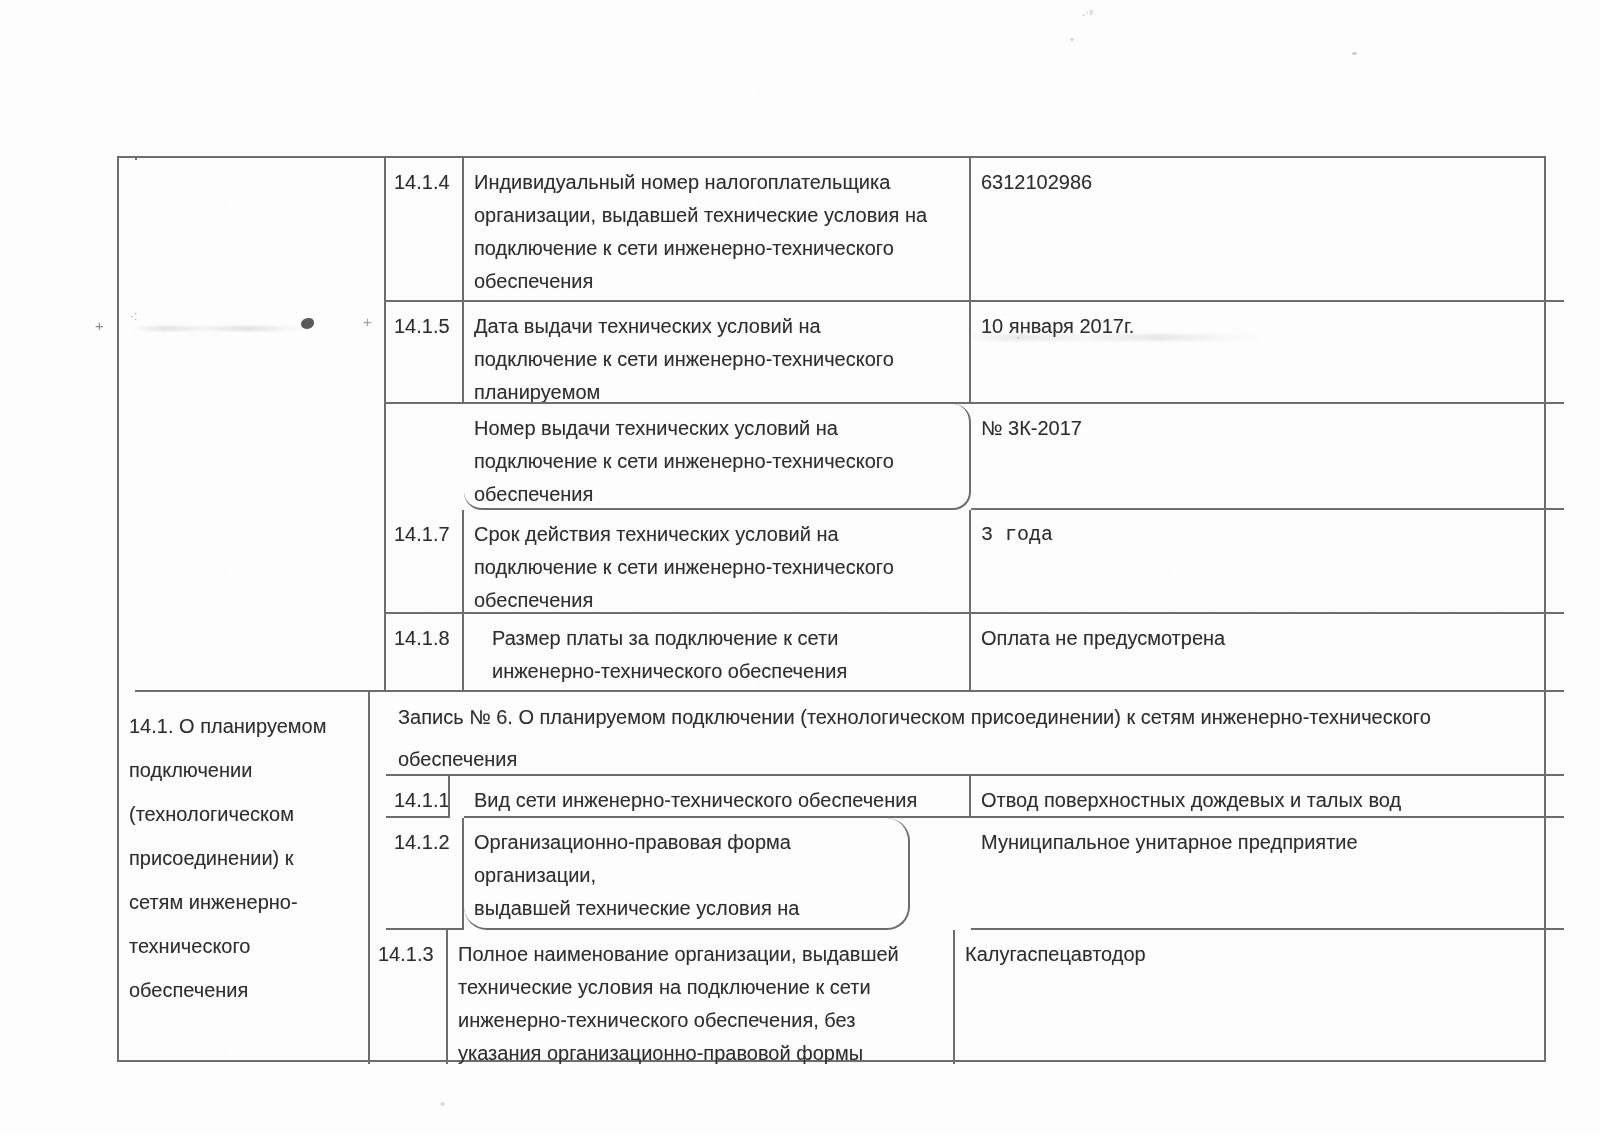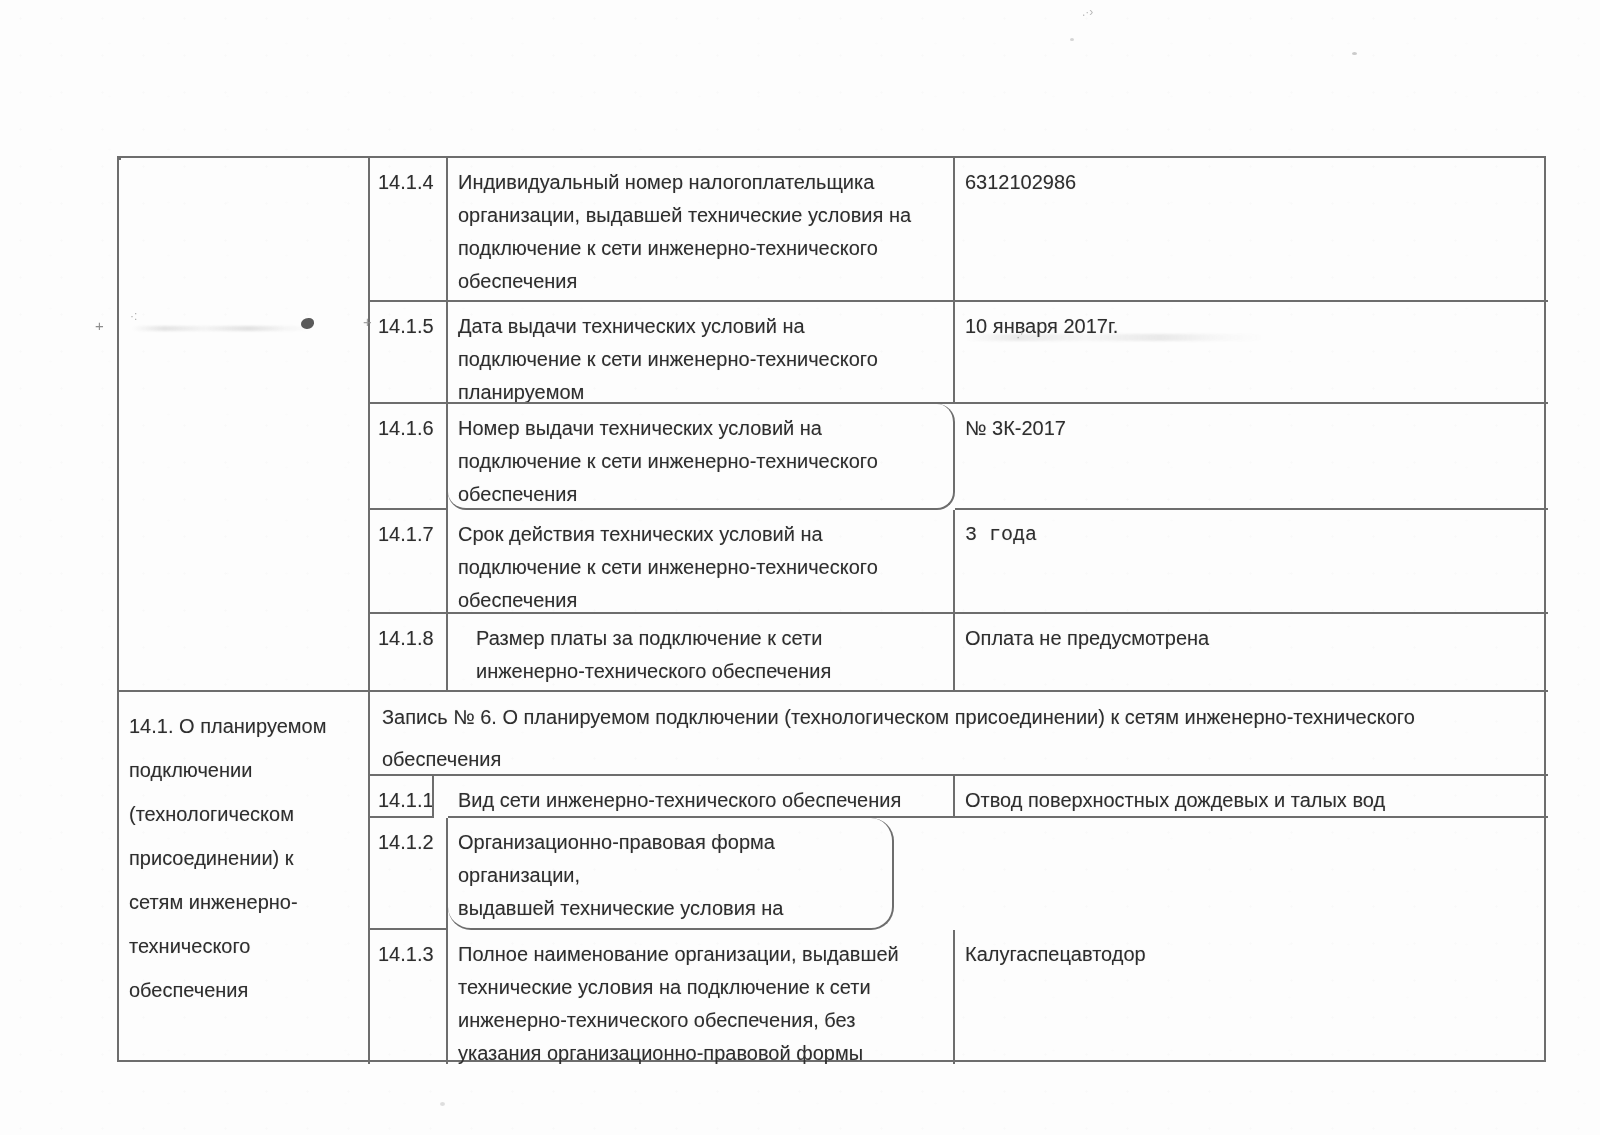--- a/index.html
+++ b/index.html
@@ -23,21 +23,21 @@
     border:2px solid #6d6d6d;
   }
   .cell {
     position:absolute;
     font-size:20px; line-height:33px;
     text-shadow:0 0 1px rgba(70,70,70,0.28);
     white-space:pre-line;
     overflow:hidden;
   }
   .br { border-right:2px solid #6d6d6d; }
-  .bb { border-bottom:2px solid #6d6d6d; }
+  .bb { border-bottom:2px solid #6d6d6d;margin-left:16px; }
   .num   { padding:8px 4px 0 8px; }
   .label { padding:8px 16px 0 10px; }
   .value { padding:8px 10px 0 10px; }
   .section-label { padding:12px 12px 0 10px; line-height:44px; }
   .record-header { padding:4px 16px 0 12px; line-height:42px; }
   
   .art { position:absolute; pointer-events:none; }
   .streak { background:linear-gradient(90deg, rgba(120,120,120,0) 0%, rgba(120,120,120,0.35) 18%, rgba(120,120,120,0.12) 40%, rgba(120,120,120,0.38) 65%, rgba(120,120,120,0.1) 85%, rgba(120,120,120,0) 100%); filter:blur(1px); }
   .blob { background:#3e3e3e; border-radius:60% 40% 55% 45%; filter:blur(0.6px); }
   .speck { background:#9a9a9a; border-radius:50%; filter:blur(0.5px); }
@@ -67,21 +67,20 @@
 подключение к сети инженерно-технического
 обеспечения</div>
     <div class="cell bb value" style="left:836px;top:0;width:593px;height:144px;">6312102986</div>
 
     <div class="cell br bb num" style="left:251px;top:144px;width:78px;height:102px;">14.1.5</div>
     <div class="cell br bb label" style="left:329px;top:144px;width:507px;height:102px;">Дата выдачи технических условий на
 подключение к сети инженерно-технического
 планируемом</div>
     <div class="cell bb value" style="left:836px;top:144px;width:593px;height:102px;">10 января 2017г.</div>
 
-    <div class="cell br bb num" style="left:251px;top:246px;width:78px;height:106px;">14.1.6</div>
     <div class="cell br bb label" style="left:329px;top:246px;width:507px;height:106px;border-radius:18px;">Номер выдачи технических условий на
 подключение к сети инженерно-технического
 обеспечения</div>
     <div class="cell bb value" style="left:836px;top:246px;width:593px;height:106px;">№ 3К-2017</div>
 
     <div class="cell br bb num" style="left:251px;top:352px;width:78px;height:104px;">14.1.7</div>
     <div class="cell br bb label" style="left:329px;top:352px;width:507px;height:104px;">Срок действия технических условий на
 подключение к сети инженерно-технического
 обеспечения</div>
     <div class="cell bb value" style="left:836px;top:352px;width:593px;height:104px;font-family:Liberation Mono, monospace;">3 года</div>
@@ -95,20 +94,21 @@
 обеспечения</div>
 
     <div class="cell br bb num" style="left:251px;top:618px;width:64px;height:42px;">14.1.1</div>
     <div class="cell br bb label" style="left:329px;top:618px;width:507px;height:42px;">Вид сети инженерно-технического обеспечения</div>
     <div class="cell bb value" style="left:836px;top:618px;width:593px;height:42px;">Отвод поверхностных дождевых и талых вод</div>
 
     <div class="cell br bb num" style="left:251px;top:660px;width:78px;height:112px;">14.1.2</div>
     <div class="cell br bb label" style="left:329px;top:660px;width:446px;height:112px;border-radius:23px;">Организационно-правовая форма организации,
 выдавшей технические условия на подключение
 к сети инженерно-технического обеспечения</div>
+    <div class="cell bb value" style="left:836px;top:660px;width:593px;height:112px;">Муниципальное унитарное предприятие</div>
 
     <div class="cell br num" style="left:251px;top:772px;width:78px;height:134px;">14.1.3</div>
     <div class="cell br label" style="left:329px;top:772px;width:507px;height:134px;">Полное наименование организации, выдавшей
 технические условия на подключение к сети
 инженерно-технического обеспечения, без
 указания организационно-правовой формы</div>
     <div class="cell value" style="left:836px;top:772px;width:593px;height:134px;">Калугаспецавтодор</div>
 
   </div>
 

